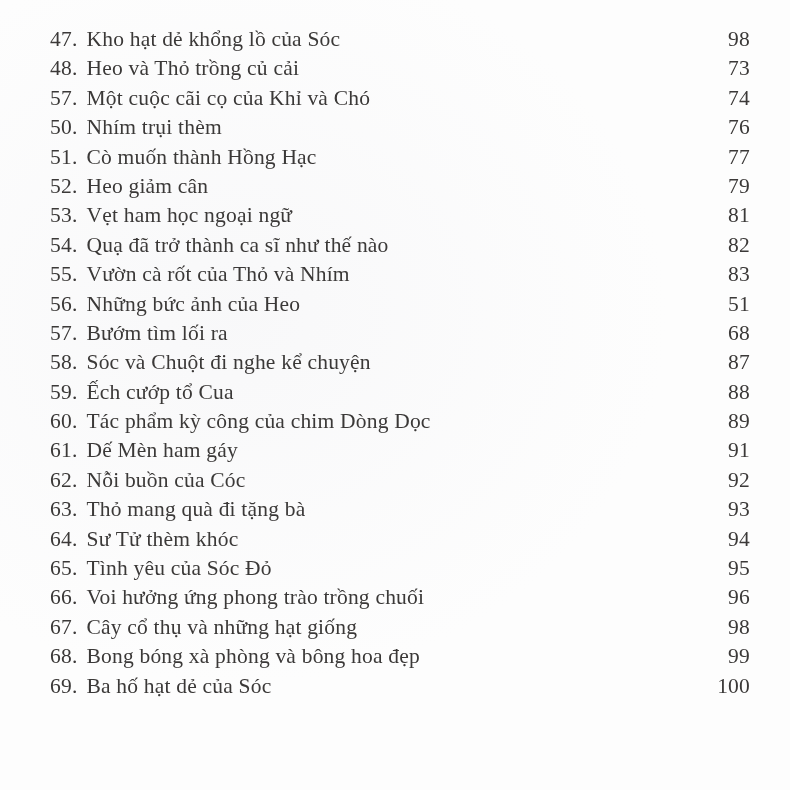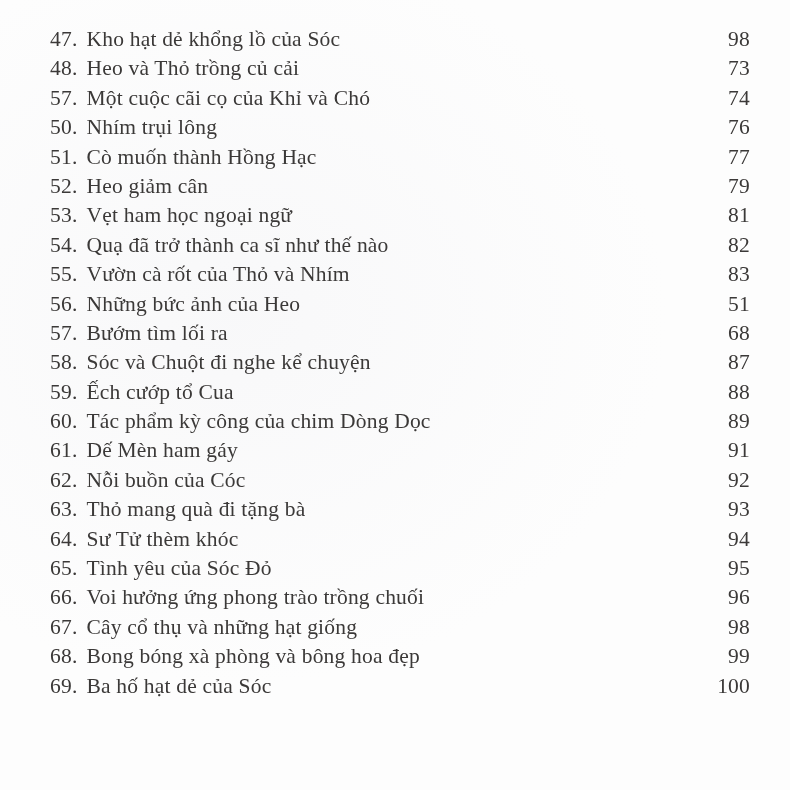--- a/index.html
+++ b/index.html
@@ -67,21 +67,21 @@
     <span class="toc-title">Heo và Thỏ trồng củ cải</span>
     <span class="toc-page">73</span>
   </div>
       <div class="toc-row">
     <span class="toc-number">57.</span>
     <span class="toc-title">Một cuộc cãi cọ của Khỉ và Chó</span>
     <span class="toc-page">74</span>
   </div>
       <div class="toc-row">
     <span class="toc-number">50.</span>
-    <span class="toc-title">Nhím trụi lông</span>
+    <span class="toc-title">Nhím trụi thèm</span>
     <span class="toc-page">76</span>
   </div>
       <div class="toc-row">
     <span class="toc-number">51.</span>
     <span class="toc-title">Cò muốn thành Hồng Hạc</span>
     <span class="toc-page">77</span>
   </div>
       <div class="toc-row">
     <span class="toc-number">52.</span>
     <span class="toc-title">Heo giảm cân</span>

